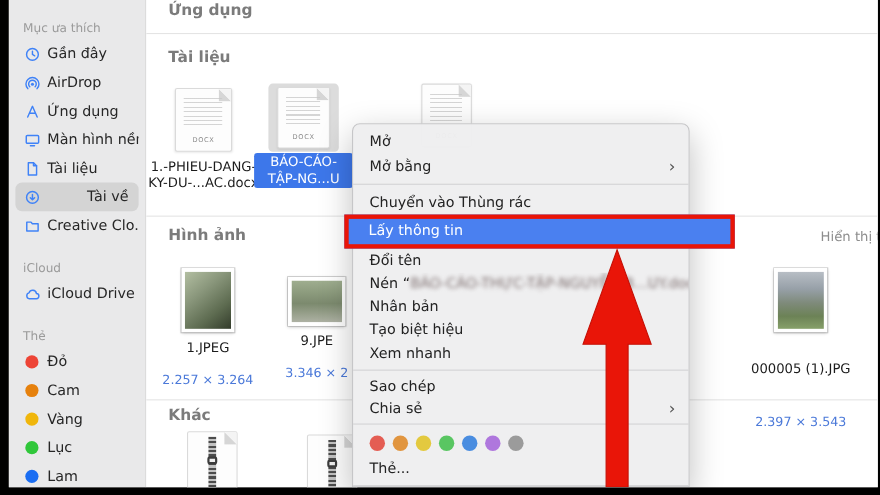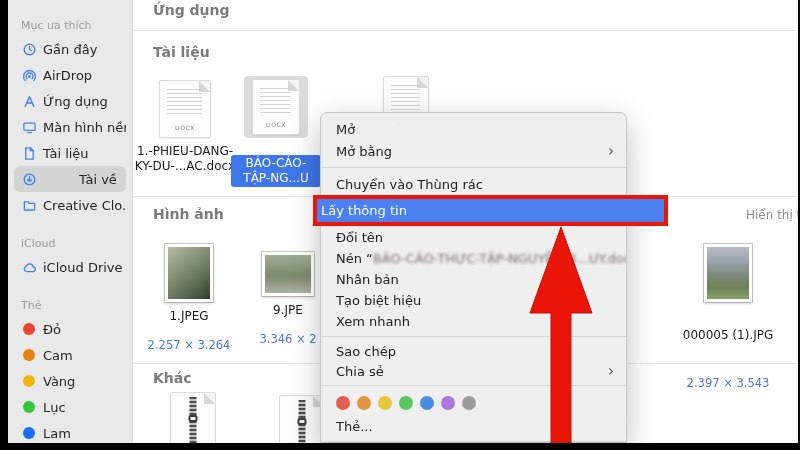--- a/index.html
+++ b/index.html
@@ -24,21 +24,21 @@
 
   .file-card{position:absolute;display:flex;flex-direction:column;align-items:center;}
   .file-label{font-size:12px;line-height:15px;color:#1c1c1c;text-align:center;white-space:nowrap;}
 
   .doc-icon{position:relative;width:50px;height:56px;background:#fdfdfd;border:1px solid #dadada;border-radius:2px;box-shadow:0 1px 2px rgba(0,0,0,.08);}
   .doc-fold{position:absolute;top:0;right:0;width:11px;height:11px;background:linear-gradient(to left bottom,#f4f4f4 49%,#d6d6d6 51%);}
   .doc-lines{position:absolute;left:7px;right:8px;top:8px;height:28px;background:repeating-linear-gradient(#c7c7c7 0 1px,transparent 1px 4px);opacity:.75;}
   .doc-badge{position:absolute;bottom:6px;left:0;width:100%;text-align:center;font-size:6px;letter-spacing:.6px;color:#8b8b8b;border:0;}
 
   .icon-sel{background:#dcdcdc;border-radius:4px;width:64px;height:62px;display:flex;align-items:center;justify-content:center;}
-  .name-hl{background:#3d77ea;border-radius:3px;color:#fff;padding:1px 5px;margin-top:17px;}
+  .name-hl{background:#3d77ea;border-radius:3px;color:#fff;padding:1px 5px;margin-top:1px;}
   .name-hl .file-label{color:#fff;}
 
   .photo{border:3px solid #fff;box-shadow:0 0 0 1px rgba(0,0,0,.18),0 1px 3px rgba(0,0,0,.25);}
   .dims{font-size:11.5px;color:#4b79d9;margin-top:14px;white-space:nowrap;}
 
   .zip-icon{position:absolute;width:44px;height:60px;background:#fdfdfd;border:1px solid #dadada;border-radius:2px;}
   .zip-strip{position:absolute;left:50%;transform:translateX(-50%);top:4px;bottom:0;width:7px;background:repeating-linear-gradient(#4c4c4c 0 2px,#c2c2c2 2px 4px);}
   .zip-pull{position:absolute;top:22px;left:50%;transform:translateX(-50%);width:9px;height:7px;border:2px solid #3c3c3c;border-radius:2px;background:#efefef;box-sizing:border-box;}
 
   
@@ -51,21 +51,21 @@
   .mi .chev{color:#555;font-size:15px;line-height:1;}
   .msep{height:1px;background:#d3d3d5;margin:4px 0;}
   .msep.first{margin:5px 0;}
   .mspacer{height:32px;}
   .blurred{filter:blur(1.7px);color:#7d6e6e;}
   .dots-row{display:flex;align-items:center;gap:7px;height:26px;padding-left:15px;}
   .mdot{width:14px;height:14px;border-radius:50%;}
 
   
   .red-box{position:absolute;left:305px;top:195px;width:355px;height:31px;border:4px solid #e91508;box-sizing:border-box;z-index:20;background:#4a80f0;}
-  .red-box .hl-text{display:block;height:23px;line-height:23px;padding-left:4px;color:#fff;font-size:13px;white-space:nowrap;}
+  .red-box .hl-text{display:block;height:23px;line-height:23px;padding-left:18px;color:#fff;font-size:13px;white-space:nowrap;}
   .arrow{position:absolute;left:512px;top:220px;width:80px;height:223px;z-index:30;}
 </style>
 </head>
 <body>
 
 <div class="screen">
 
   <div class="sidebar">
     <div class="sb-head">Mục ưa thích</div>
 

